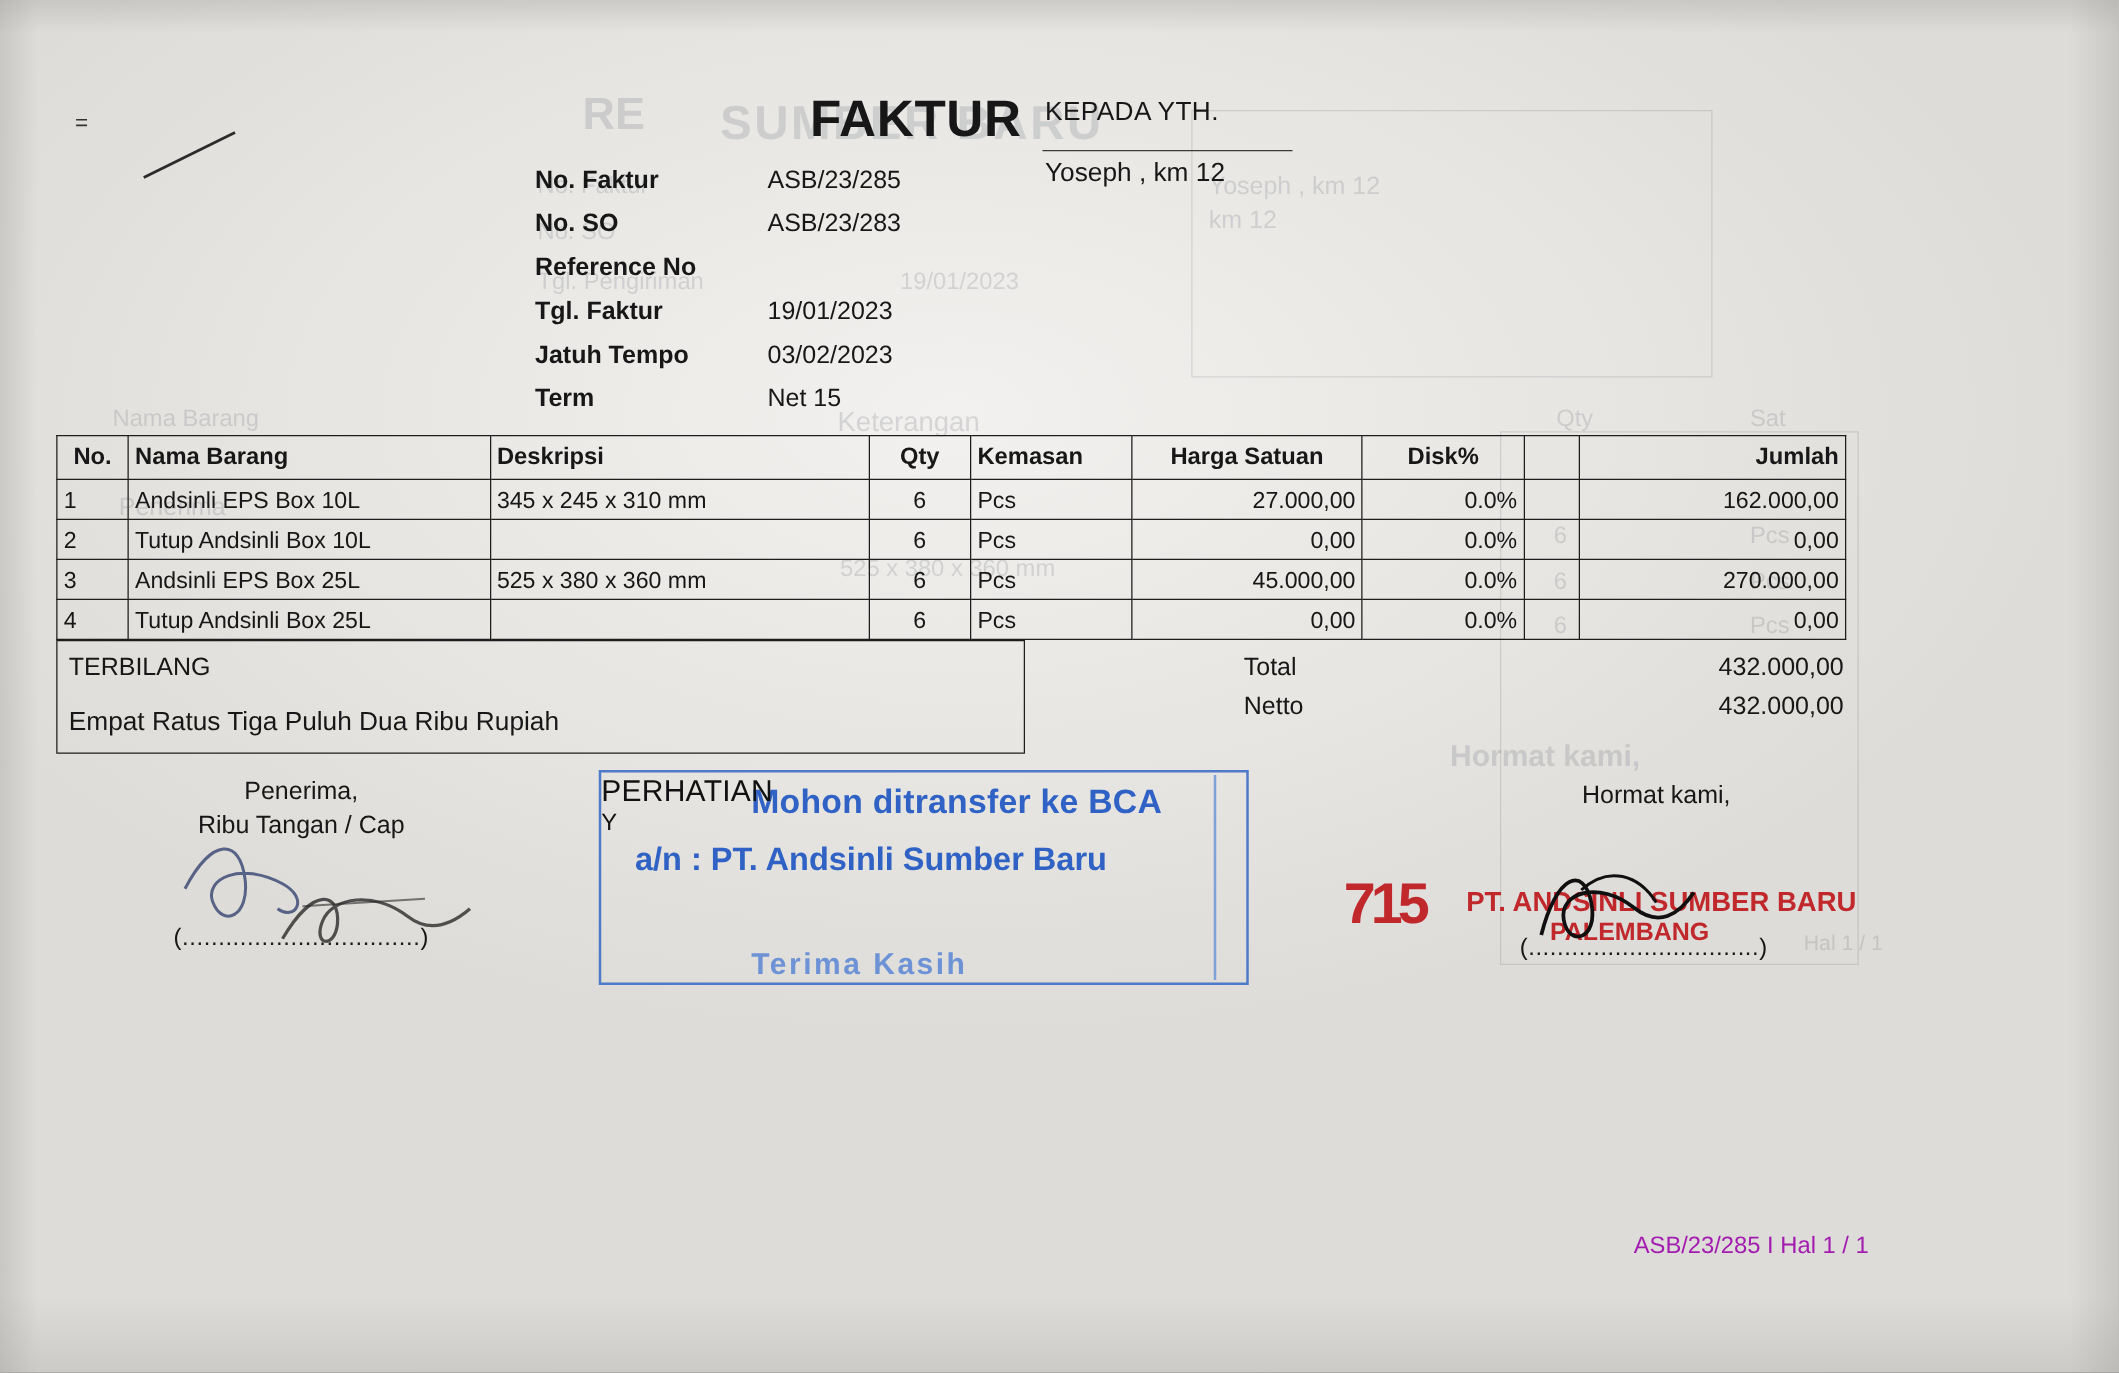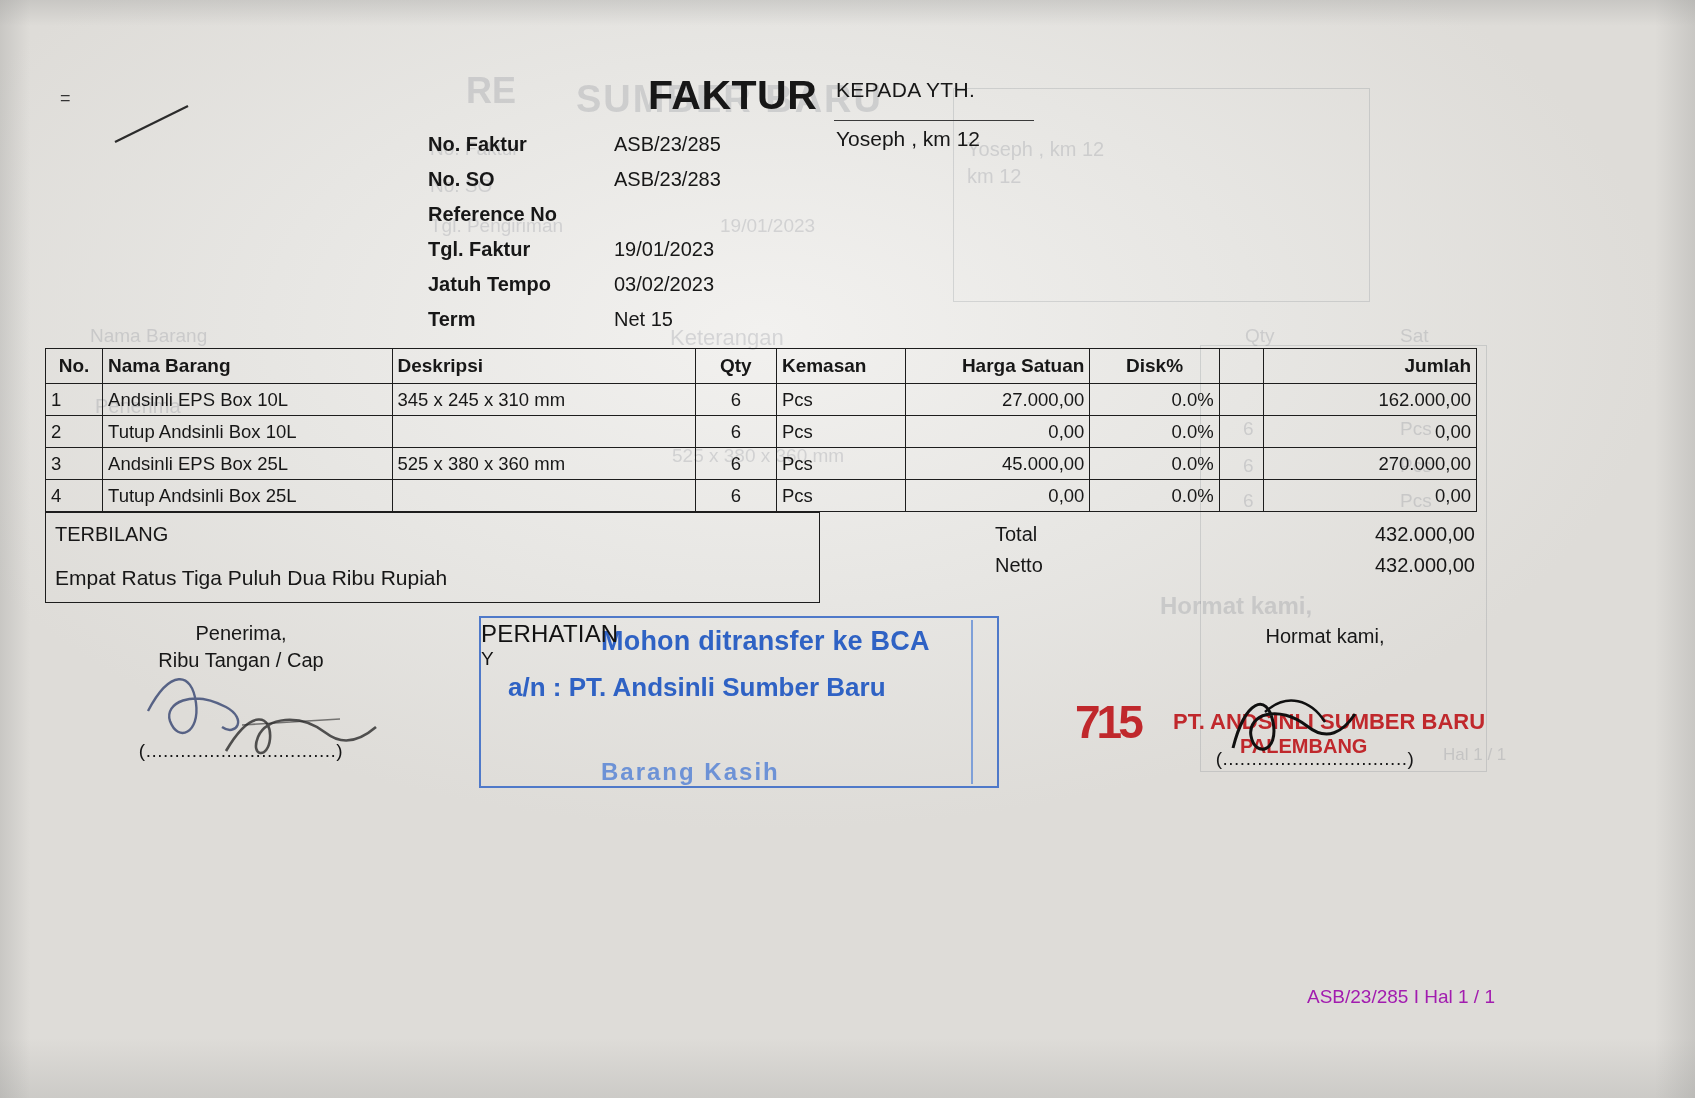--- a/index.html
+++ b/index.html
@@ -104,21 +104,21 @@
   .c-no     { width: 48px; }
   .c-nama   { width: 305px; }
   .c-desk   { width: 318px; }
   .c-qty    { width: 75px;  text-align: center; }
   .c-kem    { width: 122px; }
   .c-harga  { width: 185px; text-align: right; }
   .c-disk   { width: 126px; text-align: right; }
   .c-gap    { width: 38px; }
   .c-jml    { width: 215px; text-align: right; }
   th.c-qty  { text-align: center; }
-  th.c-harga{ text-align: right; margin-left: 44px; }
+  th.c-harga{ text-align: center; margin-left: 44px; }
   th.c-disk { text-align: center; }
   th.c-jml  { text-align: right; }
   th.c-kem  { text-align: left; }
 
   
   .terbilang {
     position: absolute;
     left: 45px; top: 512px;
     width: 773px; height: 89px;
     border: 1.4px solid #1d1d1d;
@@ -371,21 +371,21 @@
       <path d="M96 96 C122 52, 142 60, 140 84 C138 104, 120 102, 128 82 C136 62, 170 58, 196 78 C214 92, 232 84, 246 72" stroke="#2a2a2a" stroke-width="2.6" fill="none" opacity="0.8"></path>
       <path d="M112 70 L210 64" stroke="#2a2a2a" stroke-width="1.6" fill="none" opacity="0.6"></path>
     </svg>
 
     <div class="dots-left">(.................................)</div>
 
     <div class="stamp">
       <div class="stamp-inner-line"></div>
       <div class="stamp-l1">Mohon ditransfer ke BCA</div>
       <div class="stamp-l2">a/n : PT. Andsinli Sumber Baru</div>
-      <div class="stamp-l4">Barang Kasih</div>
+      <div class="stamp-l4">Terima Kasih</div>
     </div>
     <div class="stamp-overlay">PERHATIAN</div>
     <div class="stamp-overlay2">Y</div>
 
     <div class="hormat">Hormat kami,</div>
 
     <div class="redstamp">
       <div class="redstamp-logo">715</div>
       <div class="redstamp-name">PT. ANDSINLI SUMBER BARU</div>
       <div class="redstamp-city">PALEMBANG</div>

